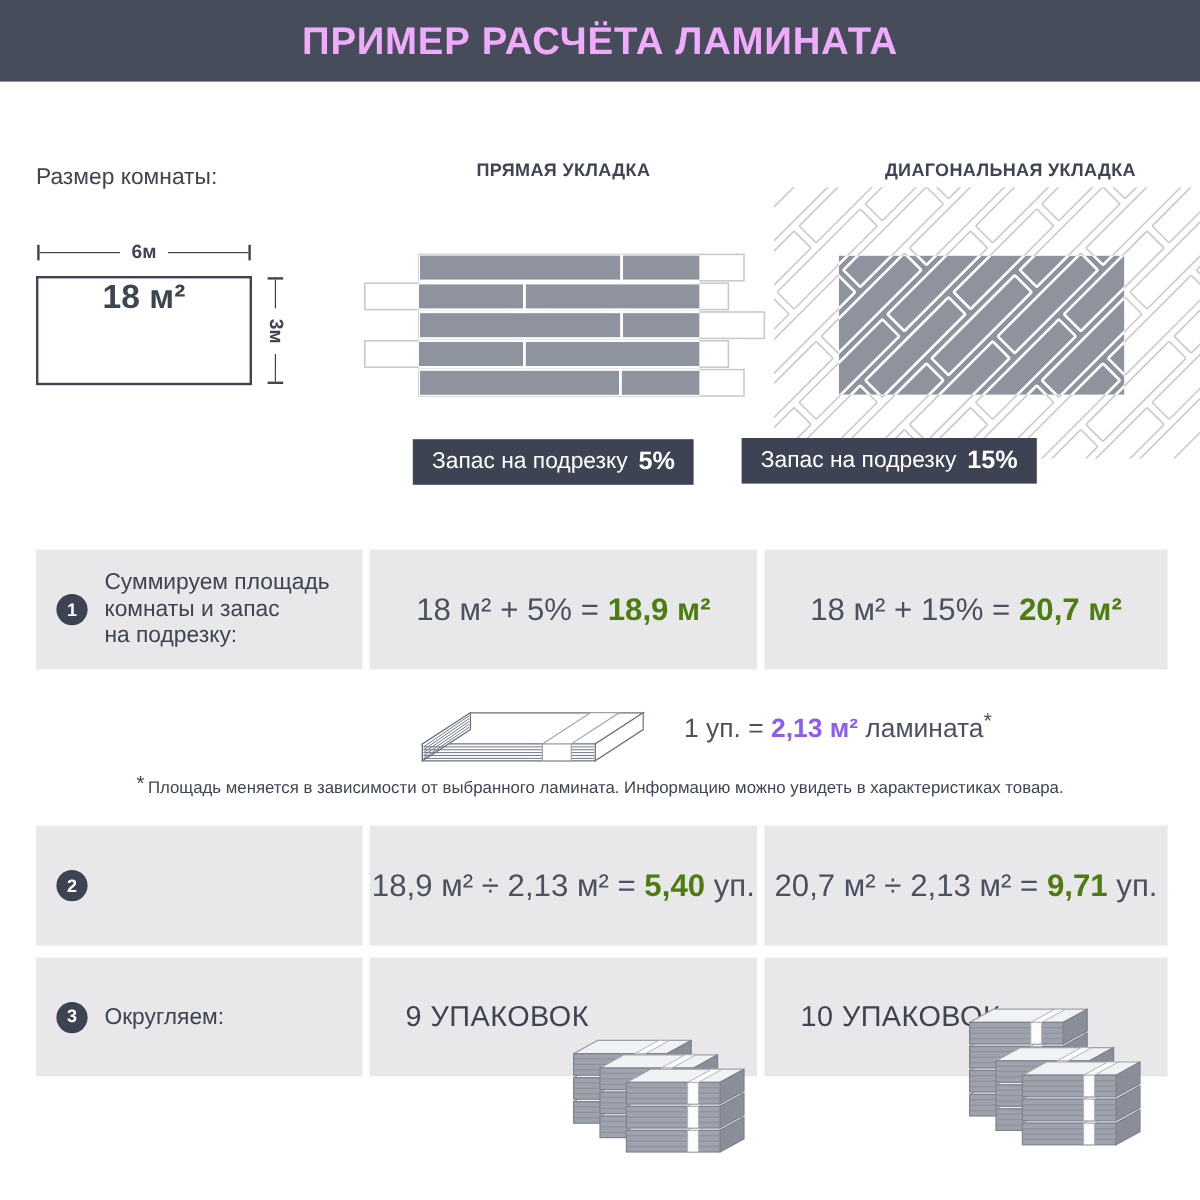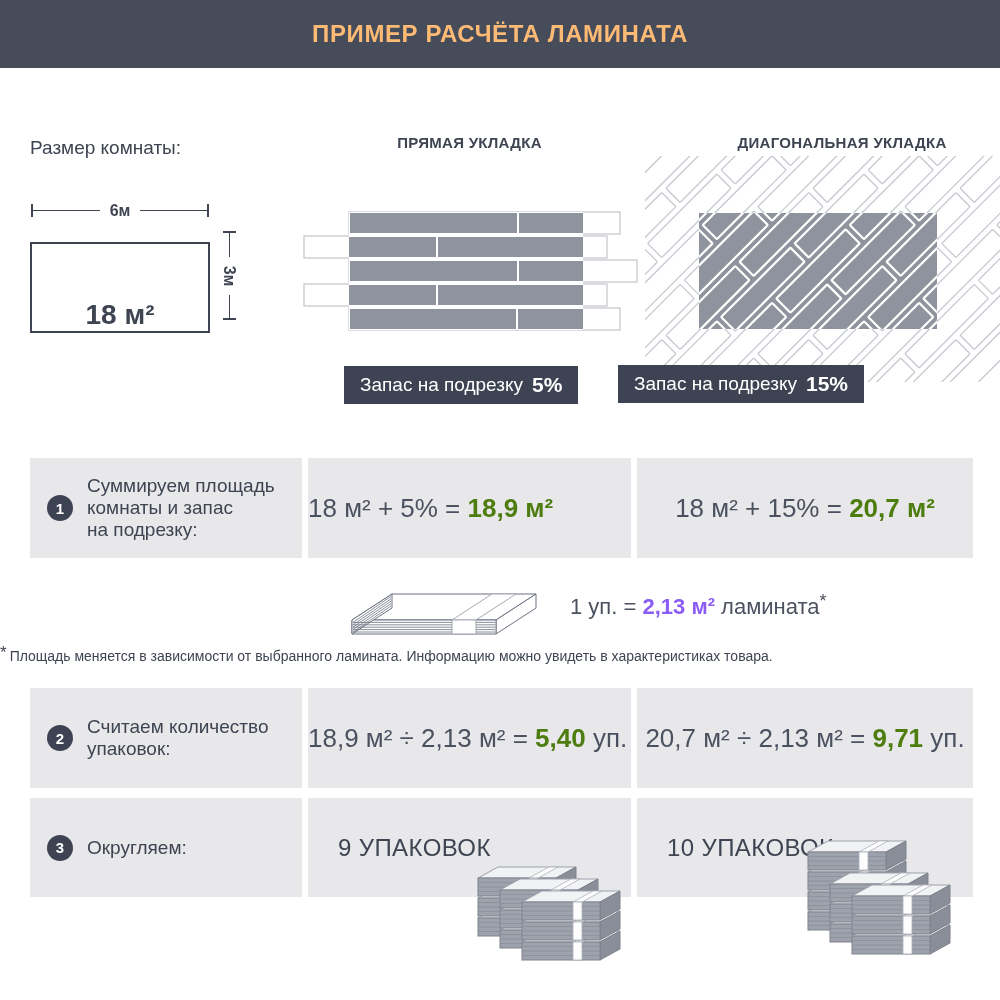--- a/index.html
+++ b/index.html
@@ -2,70 +2,70 @@
 <html lang="ru"><head>
 <meta charset="utf-8">
 <style>
   *{margin:0;padding:0;box-sizing:border-box}
   html,body{background:#fff}
   body{font-family:"Liberation Sans","DejaVu Sans",sans-serif;color:#3E4451}
   .page{position:relative;width:1000px;height:1000px;background:#fff;overflow:hidden}
 
   .header{position:absolute;left:0;top:0;width:1000px;height:68px;background:#474C5B;
           display:flex;align-items:center;justify-content:center;z-index:4}
-  .header h1{color:#fdba74;font-size:24px;font-weight:bold;letter-spacing:.6px}
+  .header h1{color:#f0abfc;font-size:32px;font-weight:bold;letter-spacing:.6px}
 
   .room-label{position:absolute;left:30px;top:137px;font-size:19px}
   .col-title{position:absolute;top:134px;font-weight:bold;font-size:15px;text-align:center;letter-spacing:.3px}
   .col-title.straight{left:308px;width:323px}
   .col-title.diagonal{left:662px;width:360px}
 
   .dim-top{position:absolute;left:31px;top:203px;width:178px;height:15px;display:flex;align-items:center}
   .dim-top .tick{width:2px;height:13px;background:#3E4451}
   .dim-top .line{flex:1;height:1.6px;background:#3E4451}
   .dim-label{font-size:16px;font-weight:bold;padding:0 10px;white-space:nowrap}
-  .room-rect{position:absolute;left:30px;top:242px;width:180px;height:91px;border:2px solid #3E4451;
-             background:#fff;display:flex;align-items:flex-end;justify-content:center}
+  .room-rect{position:absolute;left:30px;top:230px;width:180px;height:91px;border:2px solid #3E4451;
+             background:#fff;display:flex;align-items:flex-start;justify-content:center}
   .room-area{font-size:28px;font-weight:bold}
   .dim-right{position:absolute;left:222px;top:231px;width:15px;height:89px;display:flex;flex-direction:column;align-items:center}
   .dim-right .tick{height:2px;width:13px;background:#3E4451}
   .dim-right .line{width:1.6px;flex:1;background:#3E4451}
   .dim-right .dim-label{transform:rotate(90deg);padding:0;margin:10px 0}
 
   .pattern-svg{position:absolute;z-index:1}
   #straight-pattern{left:296px;top:200px;width:350px;height:140px}
   #diagonal-pattern{left:645px;top:156px;width:355px;height:226px}
 
   .badge{position:absolute;height:38px;background:#3D4352;color:#fff;display:inline-flex;align-items:center;
          padding:15px 16px;font-size:19px;z-index:5;white-space:nowrap}
   .badge b{font-size:21px;margin-left:9px}
   .badge.straight{left:344px;top:366px}
   .badge.diagonal{left:618px;top:365px}
 
   .band{position:absolute;left:30px;width:943px;display:flex;gap:6px;z-index:2}
   .band .cell{background:#E8E8EA;display:flex;align-items:center}
   .cell.c1{width:272px;padding-left:17px}
-  .cell.c2{width:323px;}
+  .cell.c2{width:323px;justify-content:center}
   .cell.c3{flex:1;justify-content:center}
   .band.left-align .c2,.band.left-align .c3{justify-content:flex-start;padding-left:30px}
   #band-1{top:458px;height:100px}
   #band-2{top:688px;height:100px}
   #band-3{top:798px;height:99px}
   .step-circle{width:26px;height:26px;border-radius:50%;background:#3D4352;color:#fff;font-size:15px;font-weight:bold;
                display:flex;align-items:center;justify-content:center;flex-shrink:0;margin-right:14px}
   .step-label{font-size:19px;line-height:22px;white-space:pre-line}
   .formula{font-size:26px;color:#4C5160;white-space:pre}
   .formula b{color:#4d7c0f}
   .result-big{font-size:24px;font-weight:normal;letter-spacing:.4px;white-space:pre}
 
   #bundle-icon{position:absolute;left:340px;top:575px;width:230px;height:72px;z-index:1}
   .pack-info{position:absolute;left:570px;top:594px;font-size:22px;color:#4C5160;white-space:pre;z-index:2}
   .pack-info b{color:#8b5cf6}
   .pack-info .mark{font-size:18px;position:relative;top:-7px}
-  .footnote{position:absolute;left:0;top:646px;width:1000px;text-align:left;font-size:14px;color:#3E4451;z-index:2}
+  .footnote{position:absolute;left:0;top:646px;width:1000px;text-align:center;font-size:14px;color:#3E4451;z-index:2}
   .footnote .fn-mark{font-size:17px;position:relative;top:-3px;margin-right:3px}
 
   #stacks{position:absolute;left:440px;top:820px;width:560px;height:180px;z-index:3}
 </style>
 </head>
 <body>
 
 <div class="page">
 
   <header class="header">
@@ -477,22 +477,20 @@
       <path d="M452 620 L492 594 L516 594 L476 620 Z" fill="#FFFFFF" stroke="#9CA0AA" stroke-width="0.9"></path>
       <rect x="452" y="620" width="24" height="14" fill="#FFFFFF" stroke="#9CA0AA" stroke-width="0.9"></rect>
     </svg>
   <div class="pack-info"><span>1 уп. = </span><b>2,13 м²</b><span> ламината</span><span class="mark">*</span></div>
 
   <div class="footnote"><span class="fn-mark">*</span><span>Площадь меняется в зависимости от выбранного ламината. Информацию можно увидеть в характеристиках товара.</span></div>
 
   <div class="band" id="band-2">
     <div class="cell c1">
       <span class="step-circle">2</span>
-      <span class="step-label">Считаем количество
-упаковок:</span>
     </div>
     <div class="cell c2 formula"><span>18,9 м² ÷ 2,13 м² = </span><b>5,40</b><span> уп.</span></div>
     <div class="cell c3 formula"><span>20,7 м² ÷ 2,13 м² = </span><b>9,71</b><span> уп.</span></div>
   </div>
 
   <div class="band left-align" id="band-3">
     <div class="cell c1">
       <span class="step-circle">3</span>
       <span class="step-label">Округляем:</span>
     </div>

